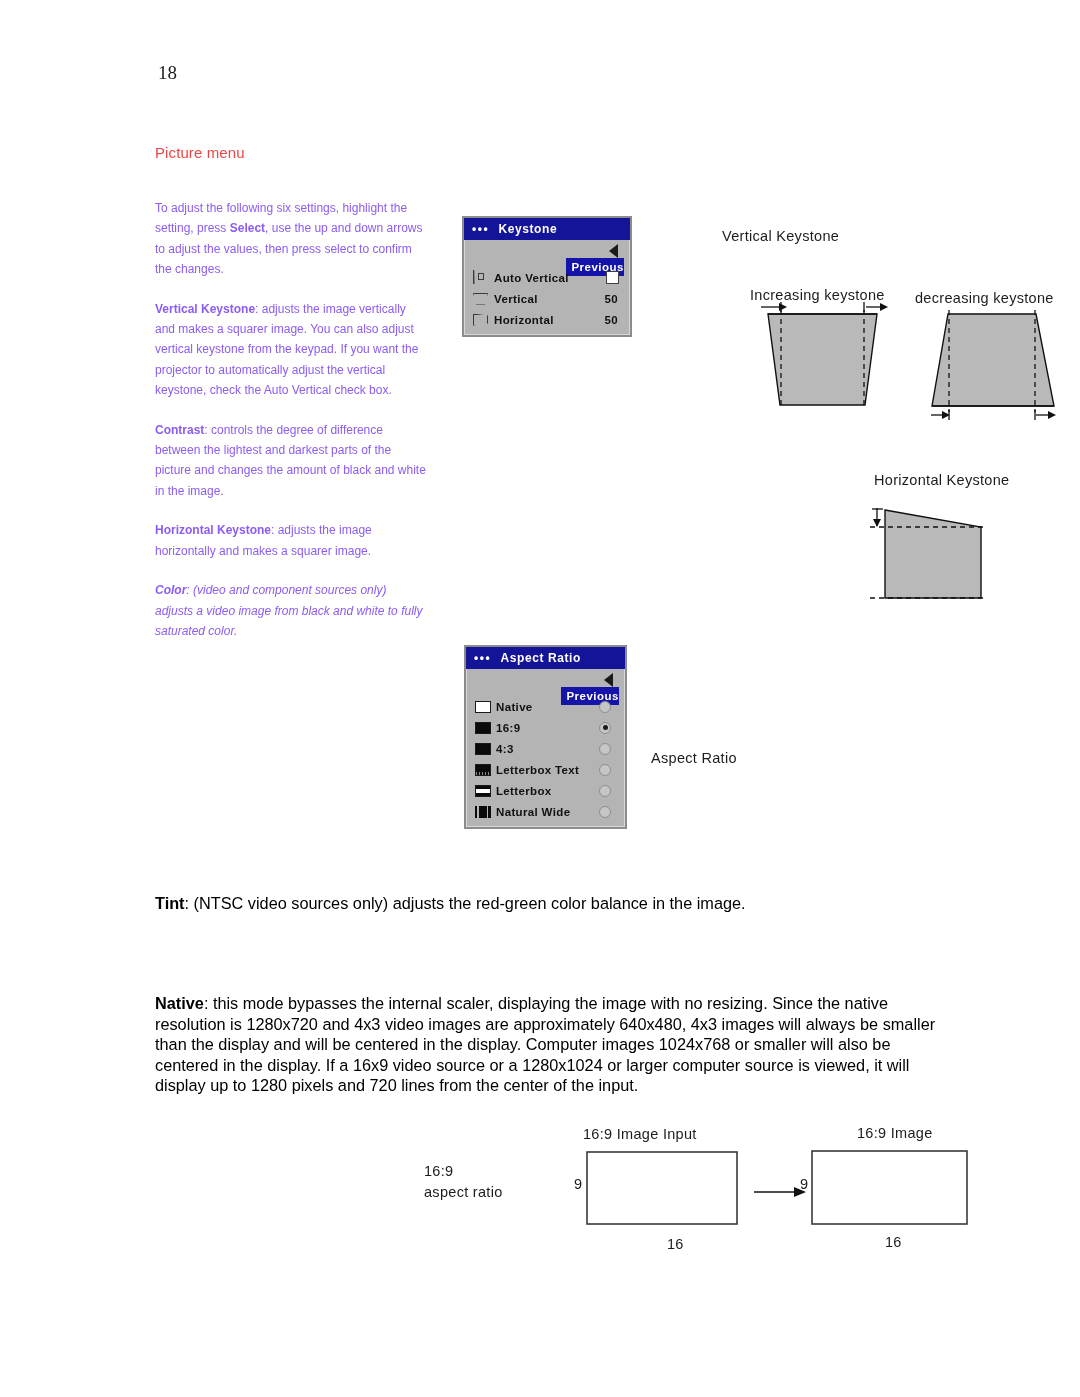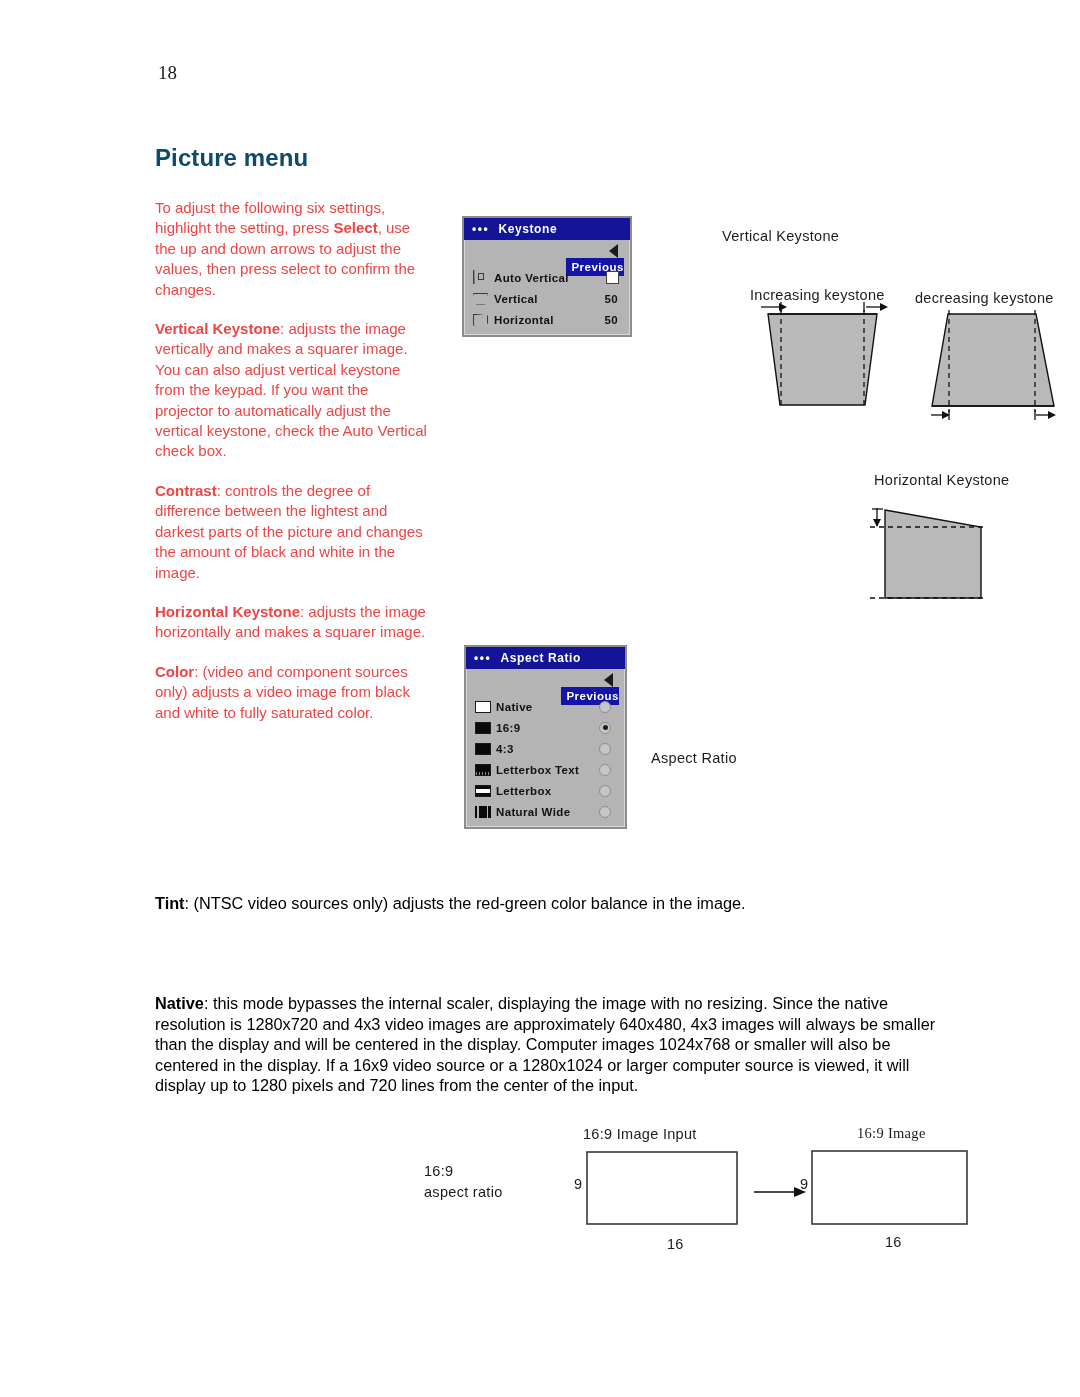--- a/index.html
+++ b/index.html
@@ -28,37 +28,37 @@
     top: 62px;
     font-family: "Liberation Serif", serif;
     font-size: 19px;
     color: #1a1a1a;
   }
   
   .page-title {
     position: absolute;
     left: 155px;
     top: 144px;
-    font-size: 24px;
-    font-weight: bold;
+    font-size: 15px;
+    font-weight: normal;
     letter-spacing: 0.1px;
-    color: #0c4a6e;
+    color: #ef4444;
   }
   
   .col-left {
     position: absolute;
     left: 155px;
     top: 198px;
     width: 272px;
-    font-size: 15px;
+    font-size: 12px;
     line-height: 20.4px;
-    color: #ef4444;
+    color: #8b5cf6;
   }
   .col-left p { margin: 0 0 19px 0; }
-  .col-left p:last-child { margin-bottom: 12px; }
+  .col-left p:last-child { margin-bottom: 12px; font-style: italic; }
   b { font-weight: bold; }
 
   
   .fullwidth {
     position: absolute;
     left: 155px;
     width: 790px;
     font-size: 16.3px;
     line-height: 20.6px;
   }
@@ -431,21 +431,21 @@
     <polygon points="5,17 9,25 13,17" fill="#111"></polygon>
     <line class="thin" x1="4" y1="7" x2="15" y2="7"></line>
   </svg>
 
   <div class="fig-label" style="left:651px; top:750px;">Aspect Ratio</div>
 
   <div class="fig-label" style="left:424px; top:1163px;">16:9</div>
   <div class="fig-label" style="left:424px; top:1184px;">aspect ratio</div>
 
   <div class="fig-label" style="left:583px; top:1126px;">16:9 Image Input</div>
-  <div class="fig-label" style="left:857px; top:1125px;font-family:Liberation Serif, serif;">16:9 Image</div>
+  <div class="fig-label" style="left:857px; top:1125px;">16:9 Image</div>
 
   <div class="fig-label" style="left:574px; top:1176px;">9</div>
   <div class="fig-label" style="left:667px; top:1236px;">16</div>
 
   <div class="fig-label" style="left:800px; top:1176px;">9</div>
   <div class="fig-label" style="left:885px; top:1234px;">16</div>
 
   <svg style="position:absolute; left:585px; top:1150px;" width="170" height="80">
     <rect class="box-outline" x="2" y="2" width="150" height="72"></rect>
   </svg>

